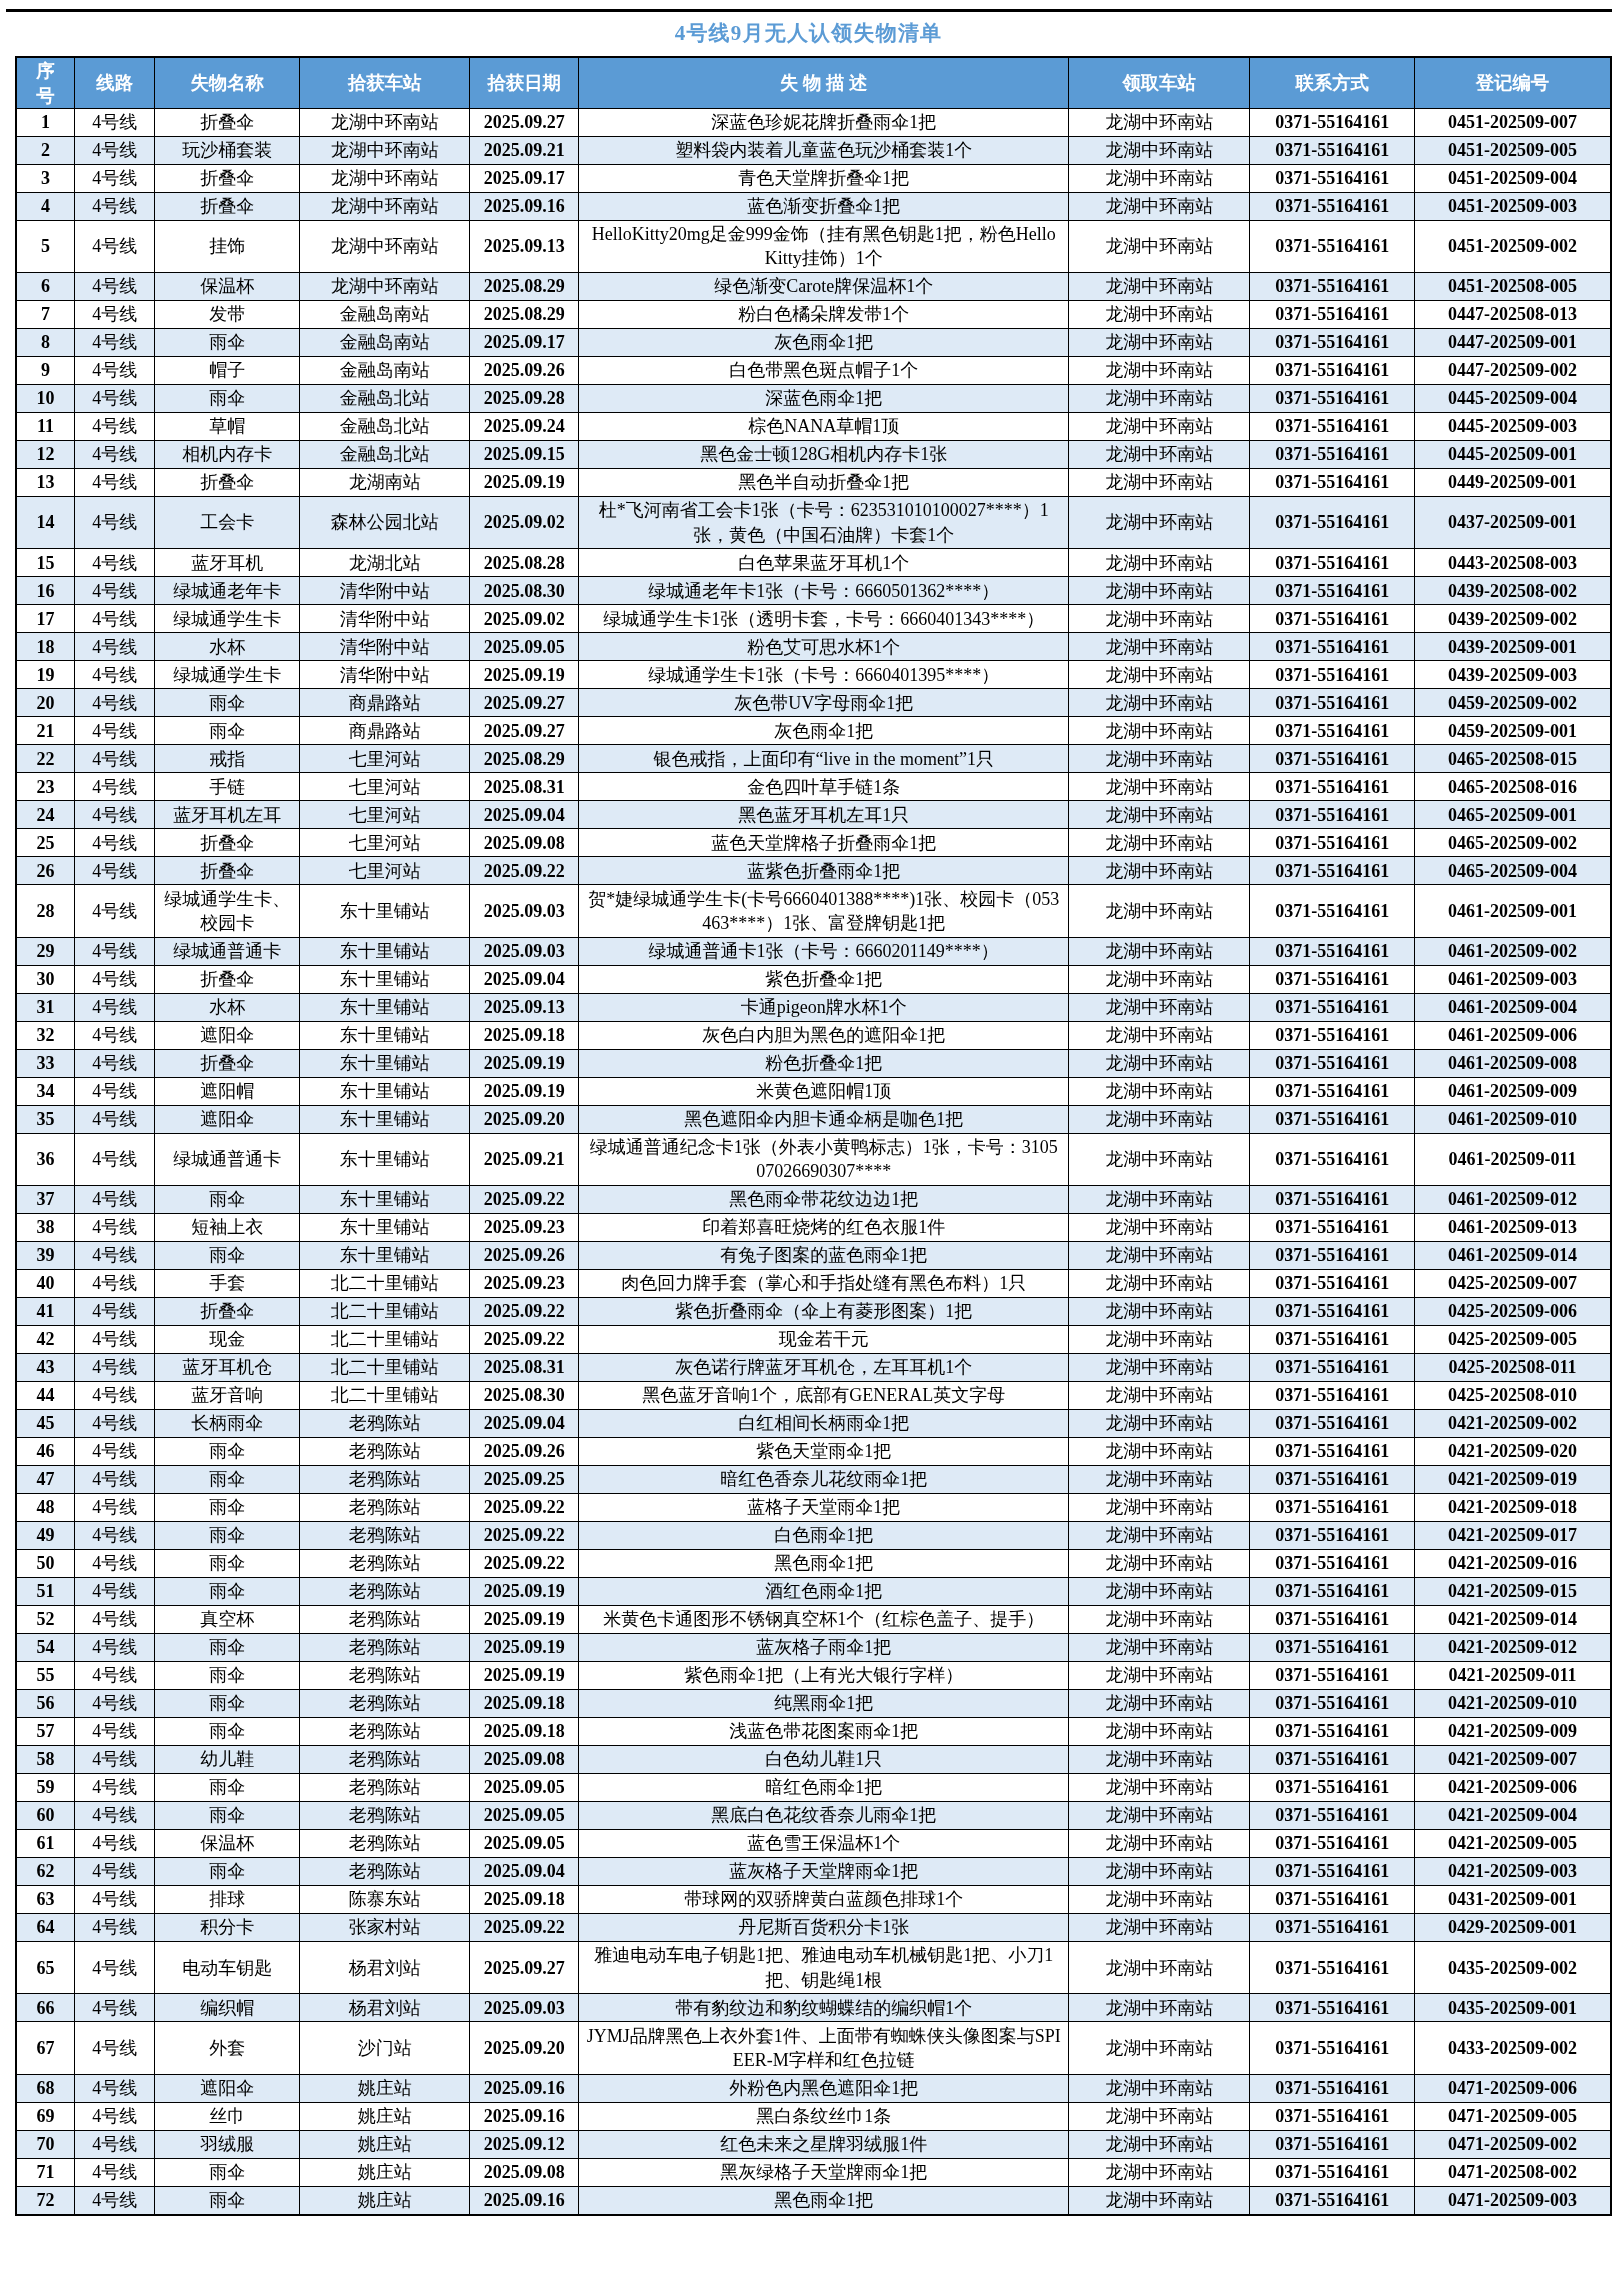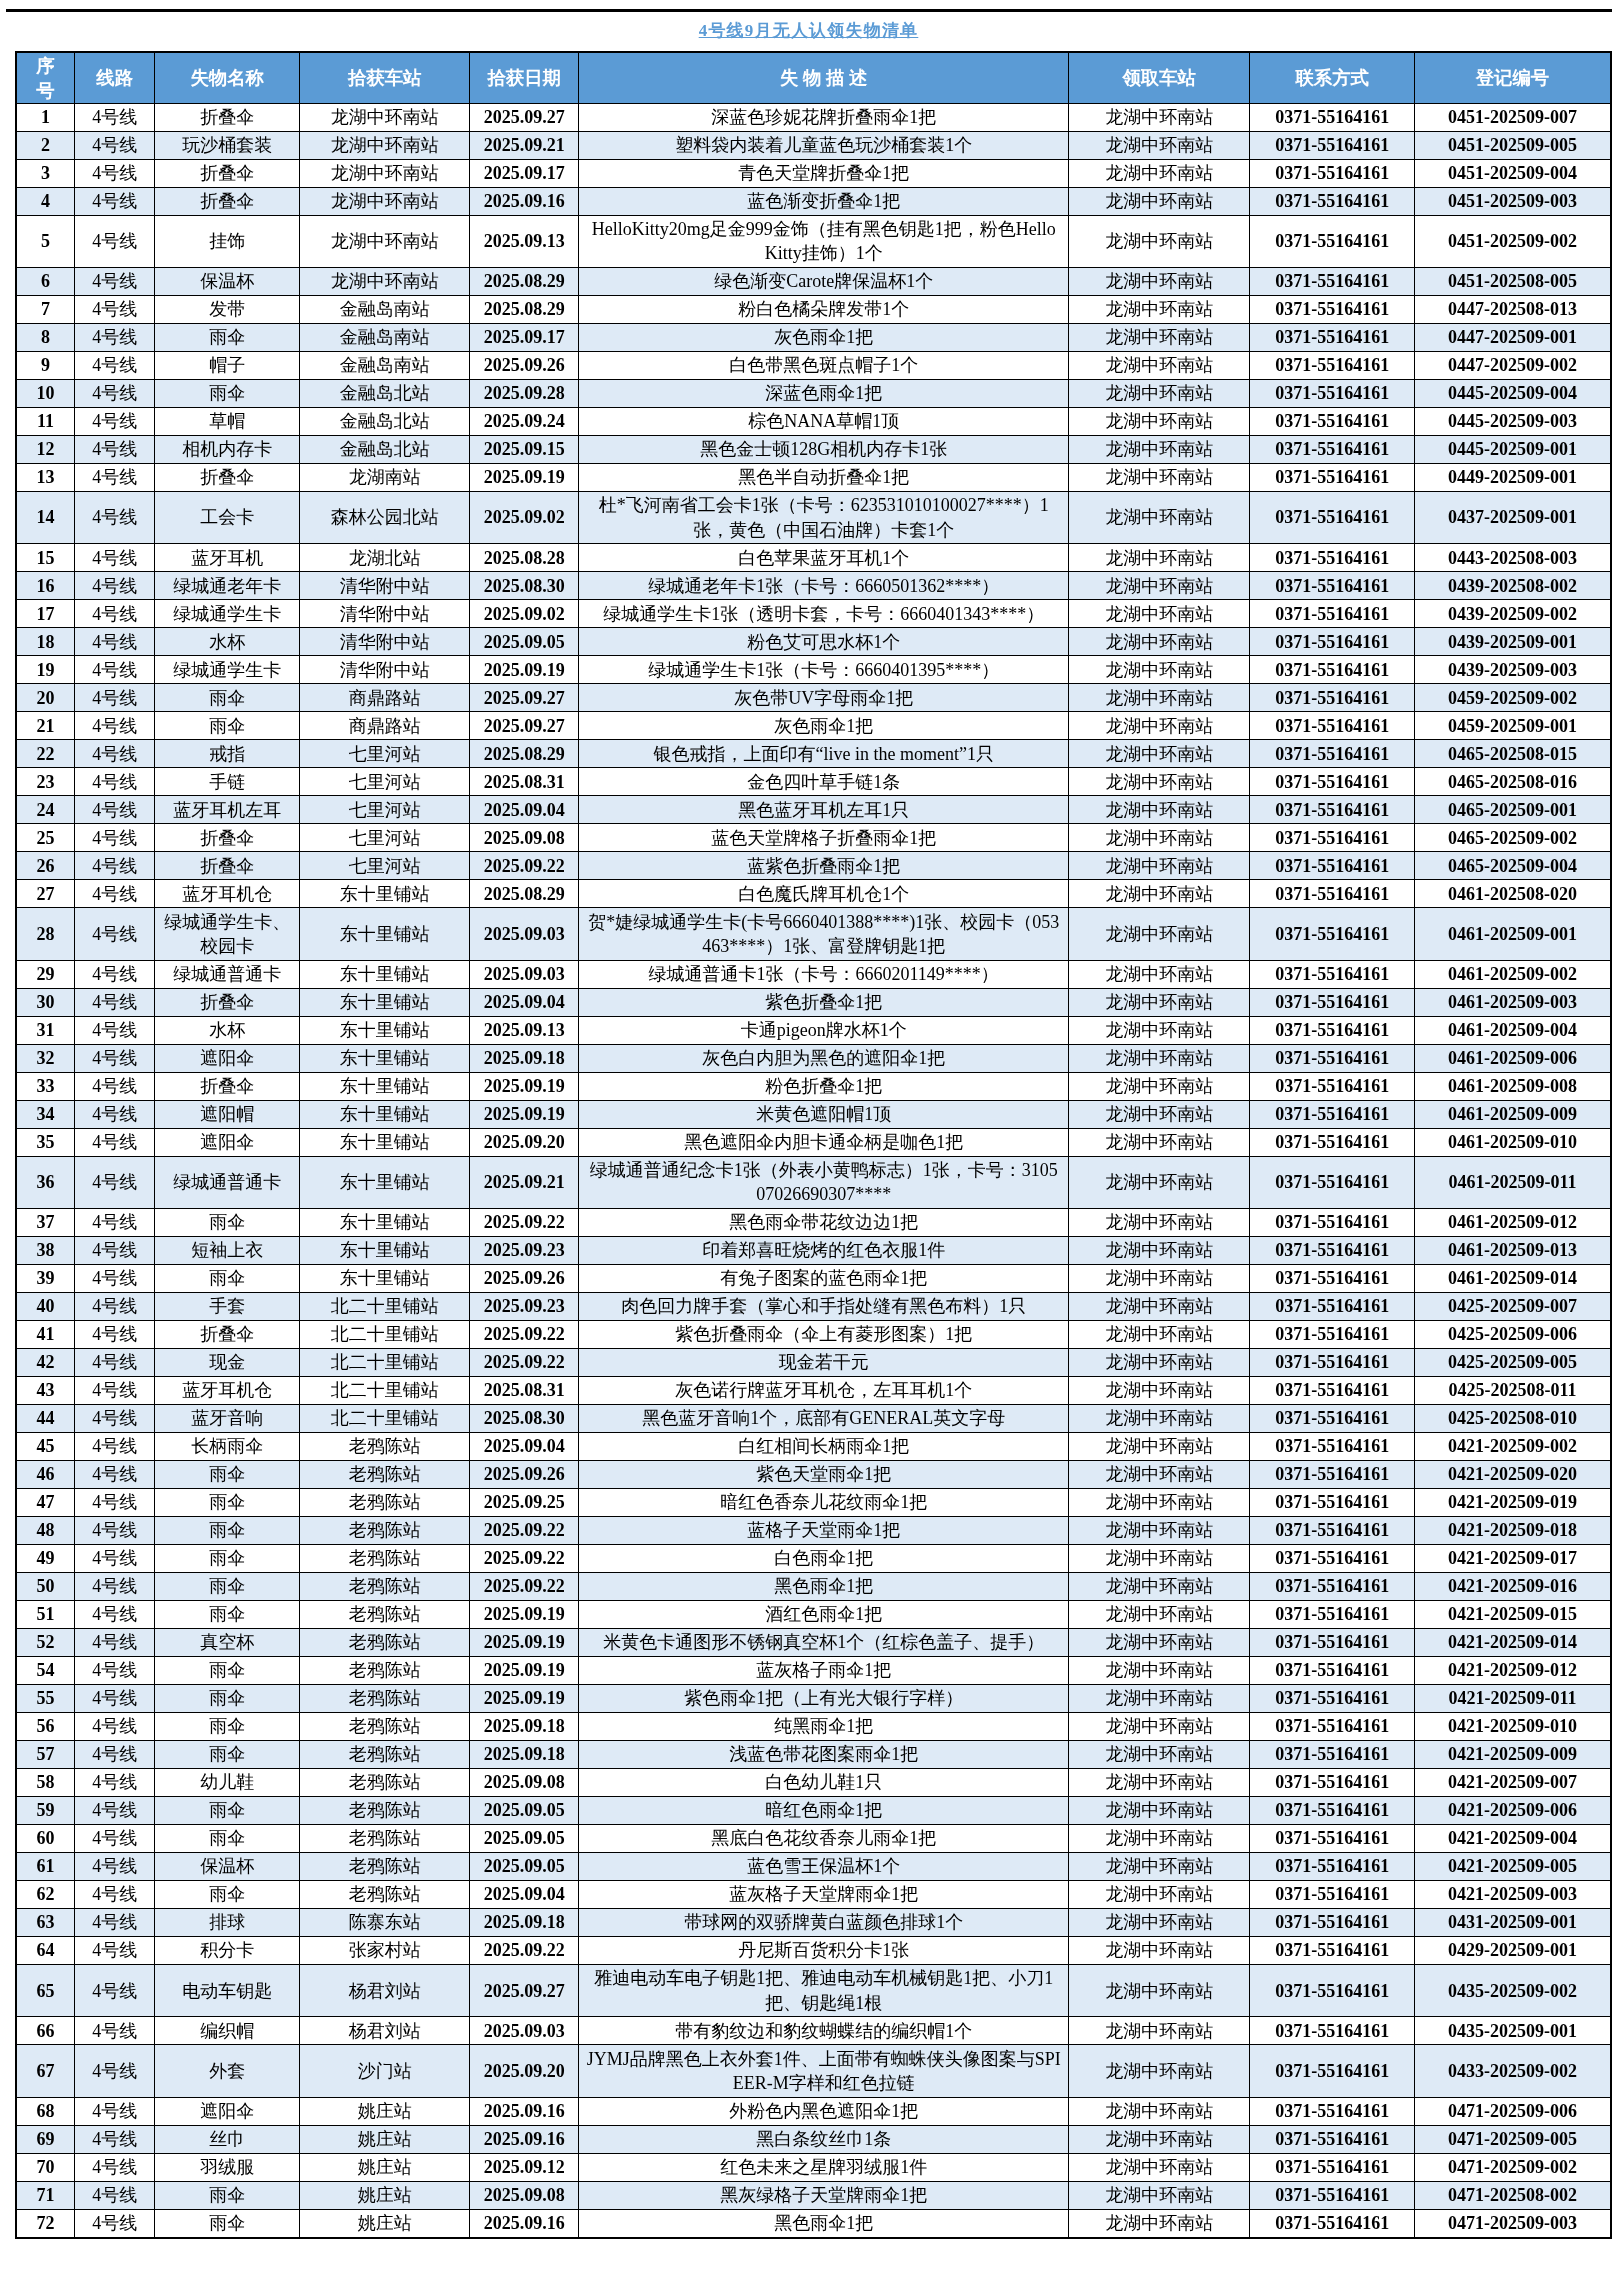--- a/index.html
+++ b/index.html
@@ -6,21 +6,21 @@
     --header-bg:#5B9BD5;
     --header-text:#FFFFFF;
     --title-color:#5B9BD5;
     --stripe-bg:#DEEAF6;
     --border-color:#000000;
   }
   html,body{margin:0;padding:0;background:#FFFFFF;}
   body{width:1617px;font-family:"Liberation Serif","DejaVu Serif",serif;color:#000;}
   .top-rule{border-top:3.7px solid var(--border-color);margin:8.6px 5.5px 0 5.5px;}
   .title-band{text-align:center;padding:7.4px 0 8.6px 0;}
-  .page-title{font-size:17px;font-weight:bold;color:var(--title-color);letter-spacing:1.2px;text-decoration:underline;}
+  .page-title{font-size:21px;font-weight:bold;color:var(--title-color);letter-spacing:1.2px;}
   table.lost-table{border-collapse:collapse;table-layout:fixed;width:1594px;margin:0 8px 3.7px 14.7px;border:2.5px solid var(--border-color);}
   table.lost-table th,table.lost-table td{border:1.2px solid var(--border-color);word-break:break-all;}
   thead th{background:var(--header-bg);color:var(--header-text);font-weight:bold;font-size:18.4px;height:26px;padding:0 13px;}
   tbody td{font-size:18px;line-height:24.5px;text-align:center;vertical-align:middle;padding:1.2px 4.9px;background:#FFFFFF;}
   tbody tr:nth-child(even) td{background:var(--stripe-bg);}
   tbody tr{height:28px;}
   td.c0,td.c4,td.c7,td.c8{font-weight:bold;}
   td.c5{padding:1.2px 6.1px;}
 </style>
 </head>
@@ -338,31 +338,20 @@
         <td class="c1">4号线</td>
         <td class="c2">折叠伞</td>
         <td class="c3">七里河站</td>
         <td class="c4">2025.09.22</td>
         <td class="c5">蓝紫色折叠雨伞1把</td>
         <td class="c6">龙湖中环南站</td>
         <td class="c7">0371-55164161</td>
         <td class="c8">0465-202509-004</td>
       </tr>
       <tr>
-        <td class="c0">27</td>
-        <td class="c1">4号线</td>
-        <td class="c2">蓝牙耳机仓</td>
-        <td class="c3">东十里铺站</td>
-        <td class="c4">2025.08.29</td>
-        <td class="c5">白色魔氏牌耳机仓1个</td>
-        <td class="c6">龙湖中环南站</td>
-        <td class="c7">0371-55164161</td>
-        <td class="c8">0461-202508-020</td>
-      </tr>
-      <tr>
         <td class="c0">28</td>
         <td class="c1">4号线</td>
         <td class="c2">绿城通学生卡、校园卡</td>
         <td class="c3">东十里铺站</td>
         <td class="c4">2025.09.03</td>
         <td class="c5">贺*婕绿城通学生卡(卡号6660401388****)1张、校园卡（053463****）1张、富登牌钥匙1把</td>
         <td class="c6">龙湖中环南站</td>
         <td class="c7">0371-55164161</td>
         <td class="c8">0461-202509-001</td>
       </tr>

